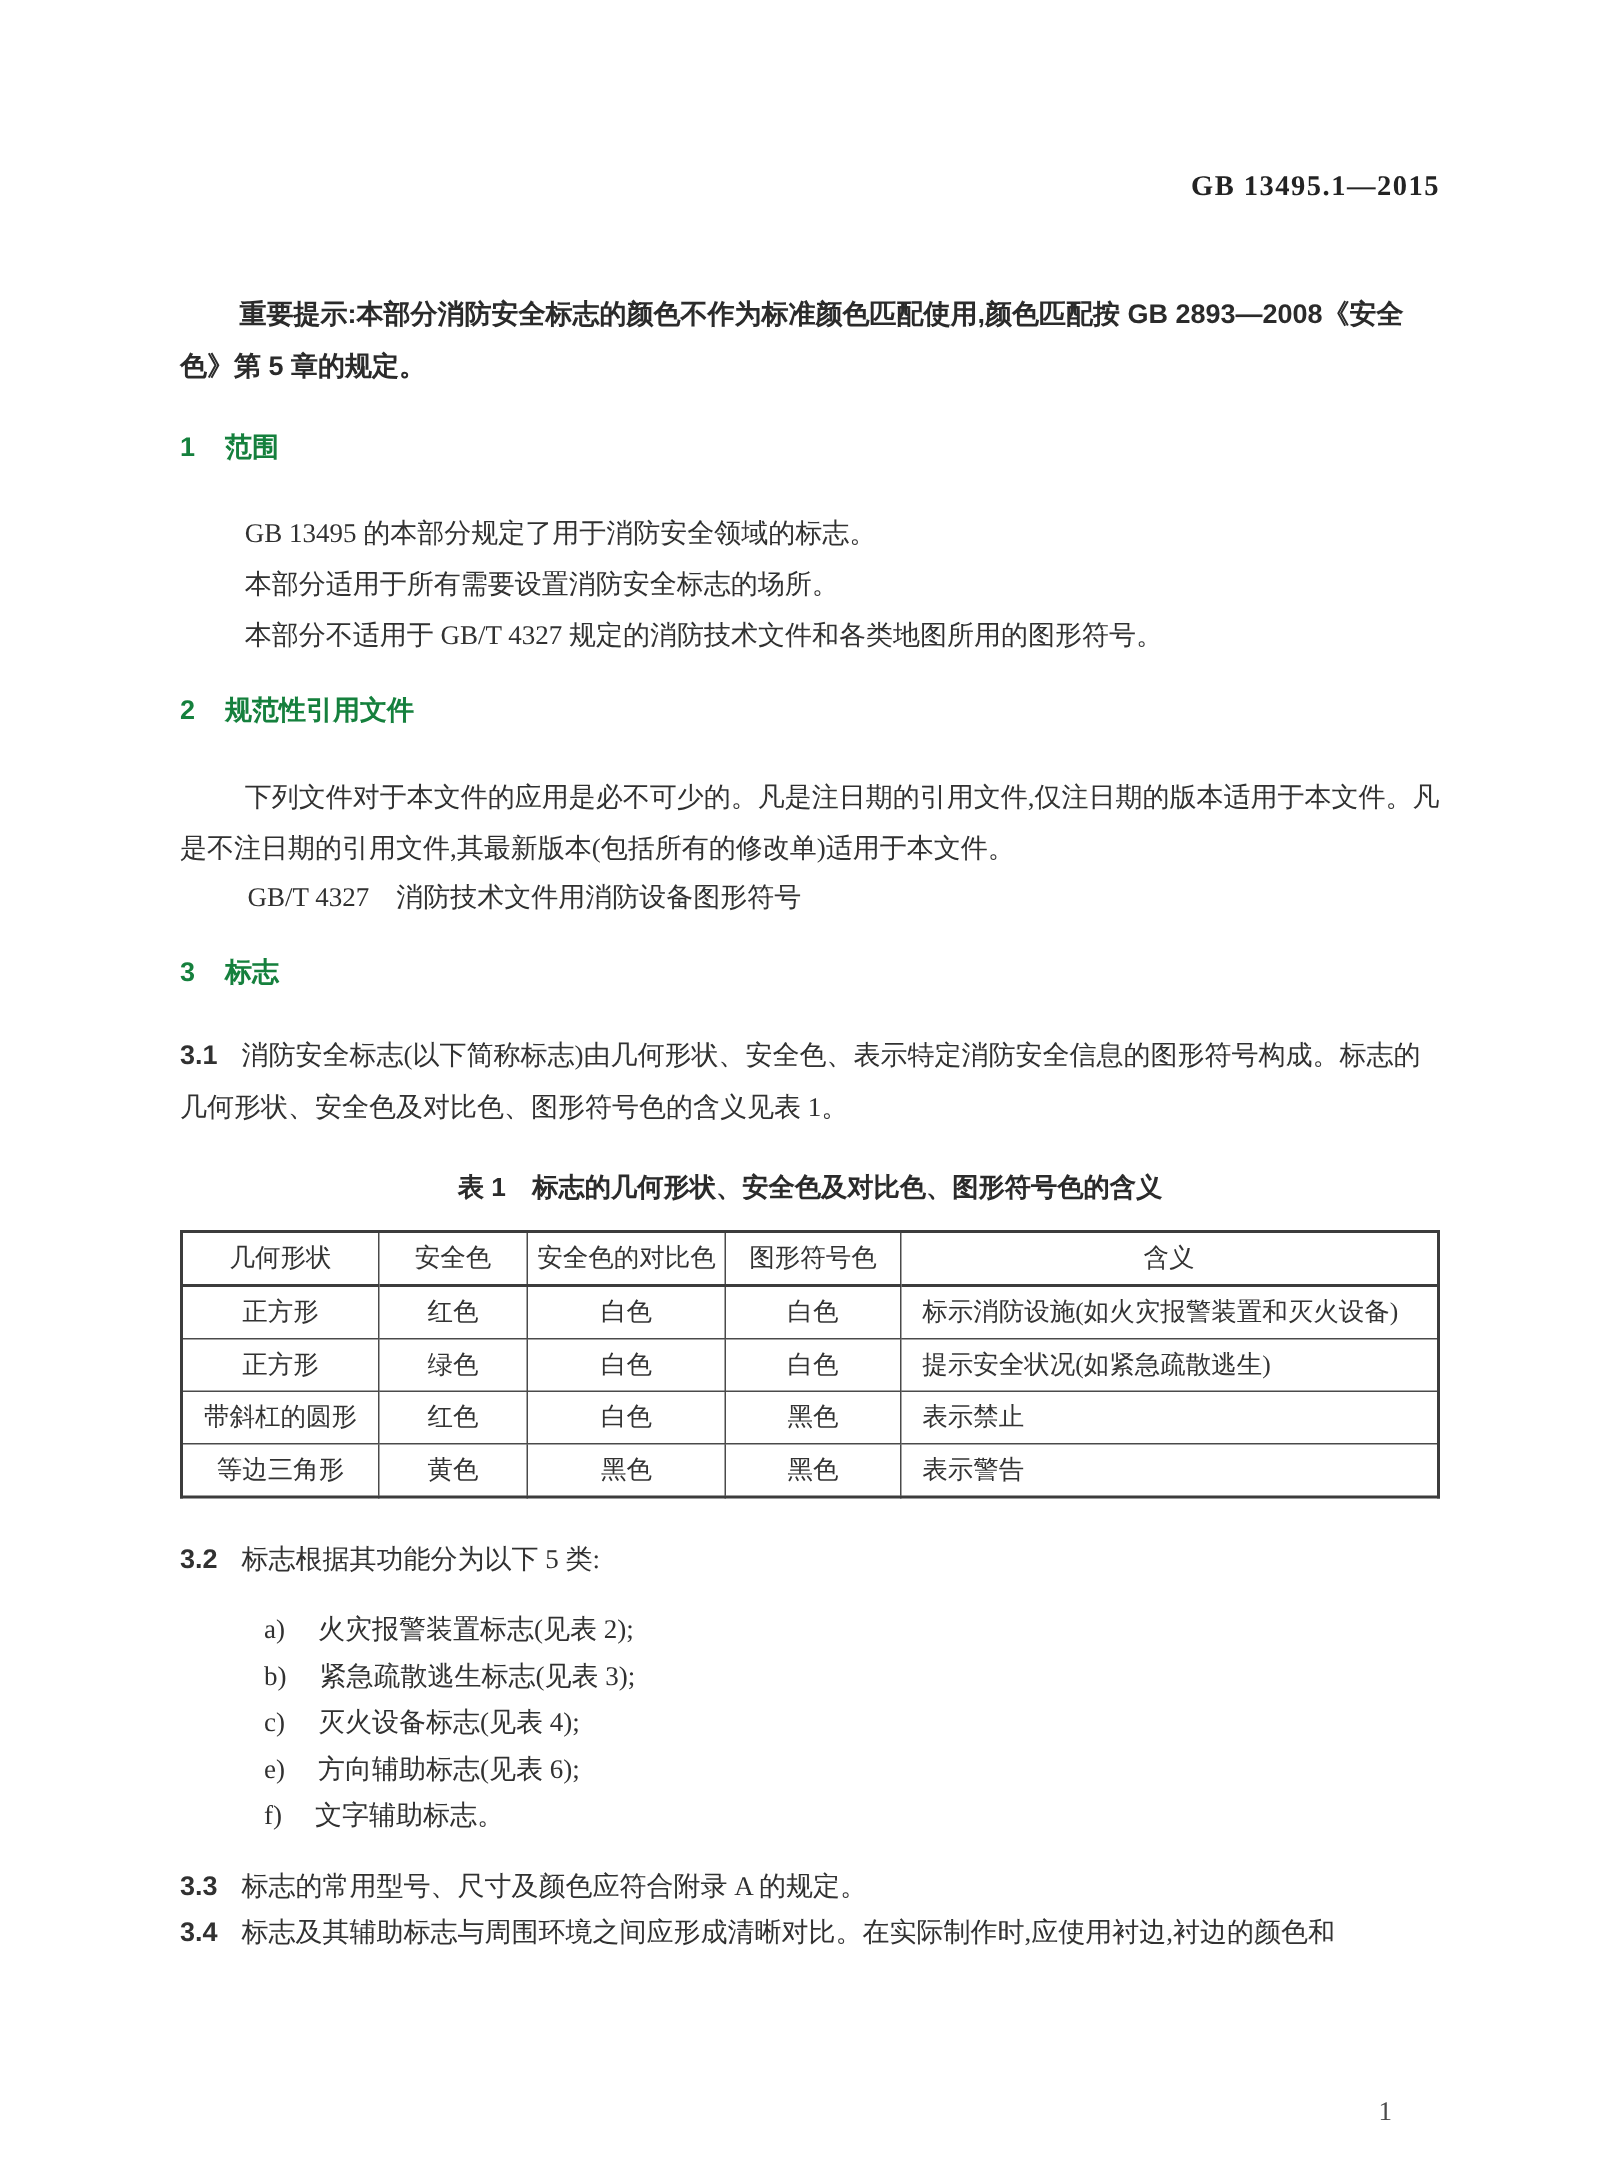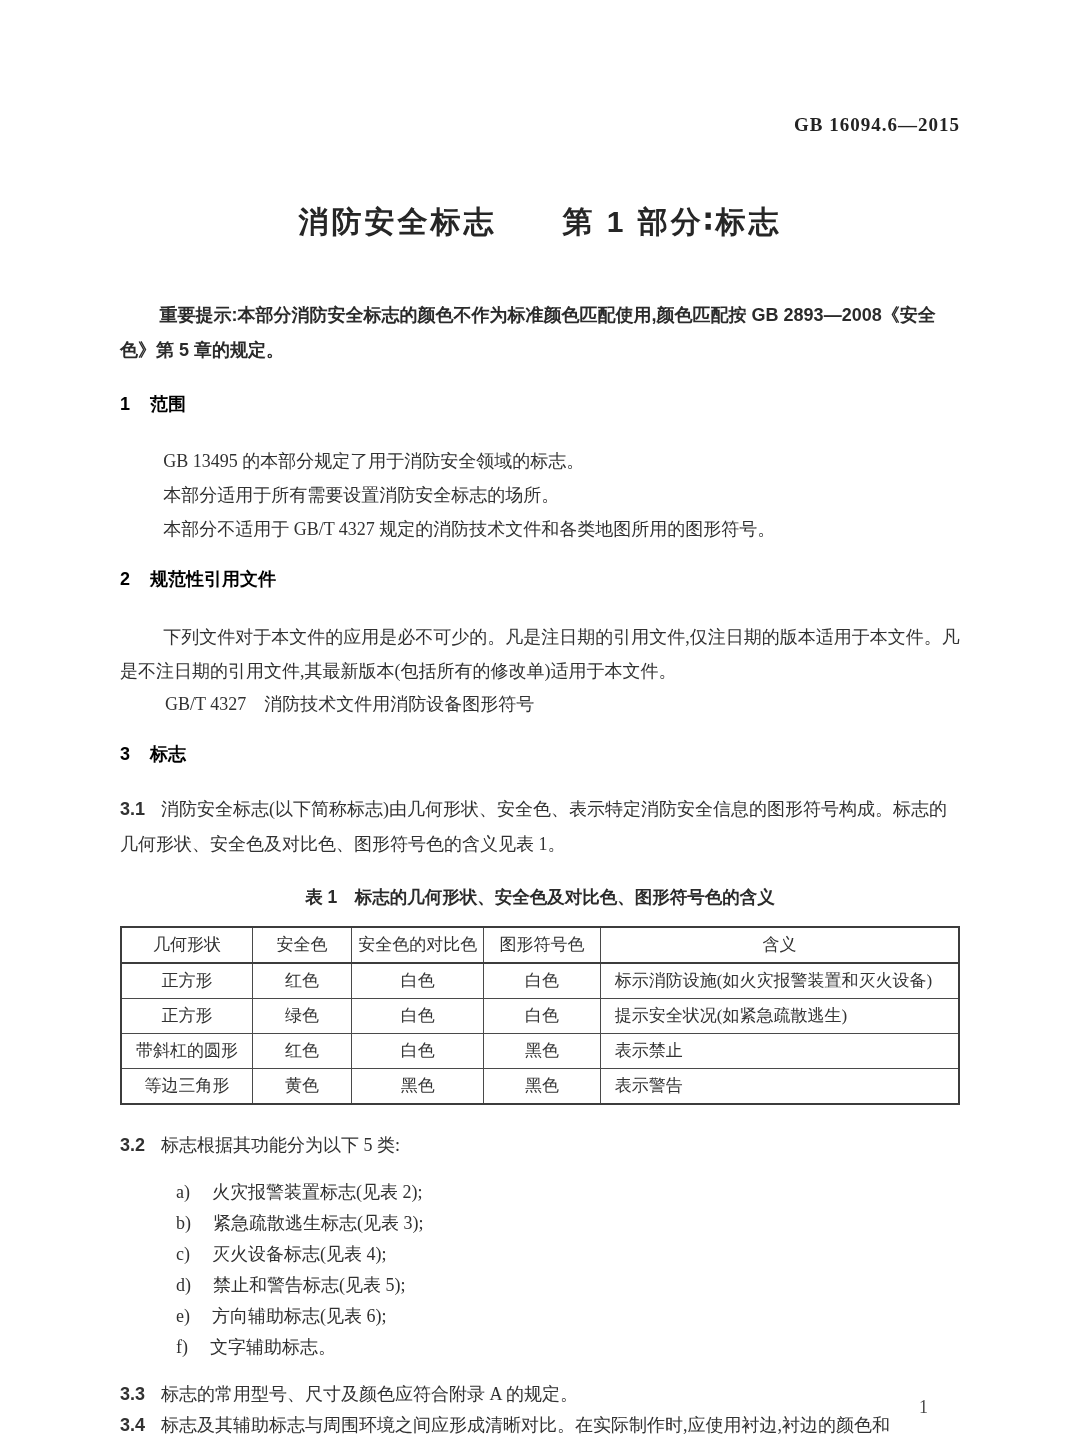--- a/index.html
+++ b/index.html
@@ -42,21 +42,21 @@
     font-size: 18px;
     line-height: 35px;
     text-indent: 2.2em;
     color: #2b2b2b;
   }
   .sec-heading {
     font-family: "Liberation Sans", "DejaVu Sans", sans-serif;
     font-weight: bold;
     font-size: 18px;
     line-height: 32px;
-    color: #000000;
+    color: #15803d;
   }
   .sec-heading .sec-num { margin-right: 20px; }
   .h-sec1 { margin-top: 20px; }
   .h-sec2 { margin-top: 17px; }
   .h-sec3 { margin-top: 17px; }
   .body-para {
     margin: 0;
     text-indent: 2.4em;
     line-height: 34px;
   }
@@ -116,23 +116,22 @@
     right: 152px;
     font-size: 18px;
     color: #4a4a4a;
   }
 </style>
 </head>
 <body>
 
 <div class="page">
 
-  <div class="doc-number">GB 16094.6—2015</div>
-
-  <h1 class="doc-title">消防安全标志　　第 1 部分∶标志</h1>
+  <div class="doc-number">GB 13495.1—2015</div>
+
 
   <p class="notice">重要提示:本部分消防安全标志的颜色不作为标准颜色匹配使用,颜色匹配按 GB 2893—2008《安全色》第 5 章的规定。</p>
 
   <div class="sec-heading h-sec1">
     <span class="sec-num">1</span><span>范围</span>
   </div>
   <div class="scope-block">
     <p class="body-para">GB 13495 的本部分规定了用于消防安全领域的标志。</p>
     <p class="body-para">本部分适用于所有需要设置消防安全标志的场所。</p>
     <p class="body-para">本部分不适用于 GB/T 4327 规定的消防技术文件和各类地图所用的图形符号。</p>
@@ -211,23 +210,20 @@
     <div class="list-item">
       <span class="item-label">a)</span><span>火灾报警装置标志(见表 2);</span>
     </div>
     <div class="list-item">
       <span class="item-label">b)</span><span>紧急疏散逃生标志(见表 3);</span>
     </div>
     <div class="list-item">
       <span class="item-label">c)</span><span>灭火设备标志(见表 4);</span>
     </div>
     <div class="list-item">
-      <span class="item-label">d)</span><span>禁止和警告标志(见表 5);</span>
-    </div>
-    <div class="list-item">
       <span class="item-label">e)</span><span>方向辅助标志(见表 6);</span>
     </div>
     <div class="list-item">
       <span class="item-label">f)</span><span>文字辅助标志。</span>
     </div>
   </div>
 
   <p class="clause c33">
     <span class="clause-num">3.3</span><span>标志的常用型号、尺寸及颜色应符合附录 A 的规定。</span>
   </p>

